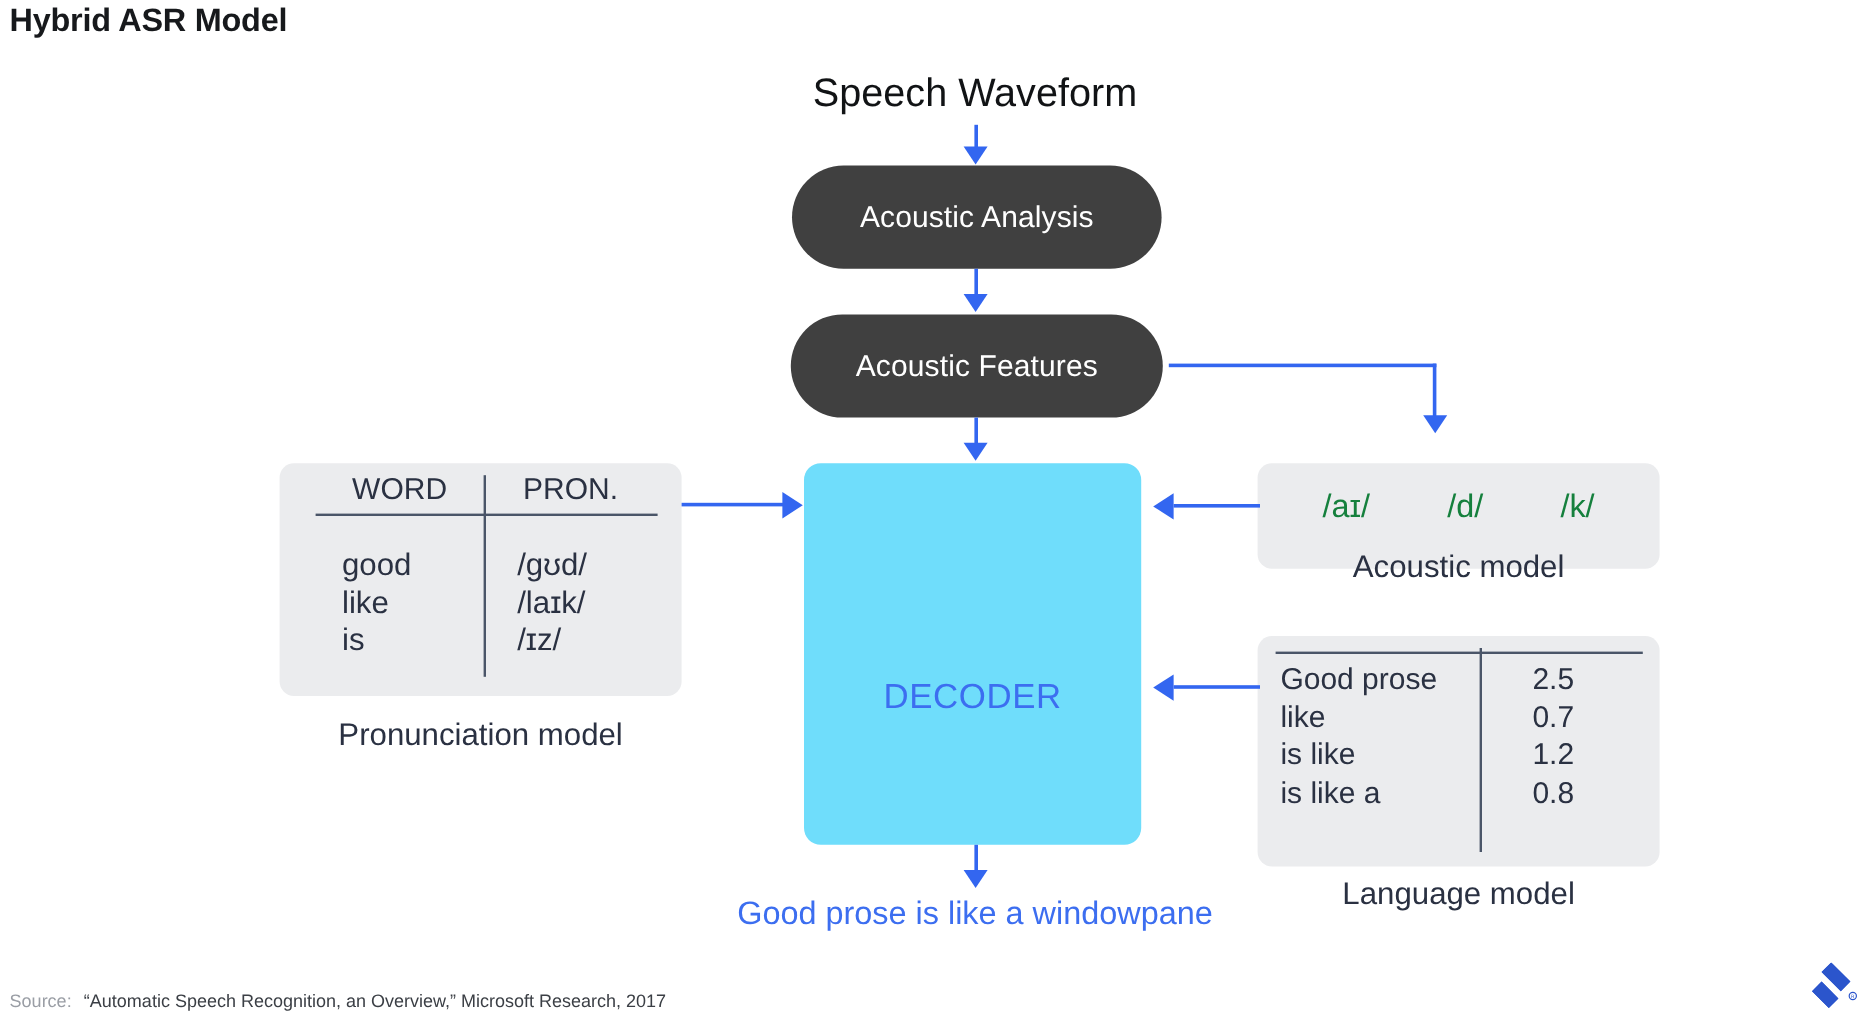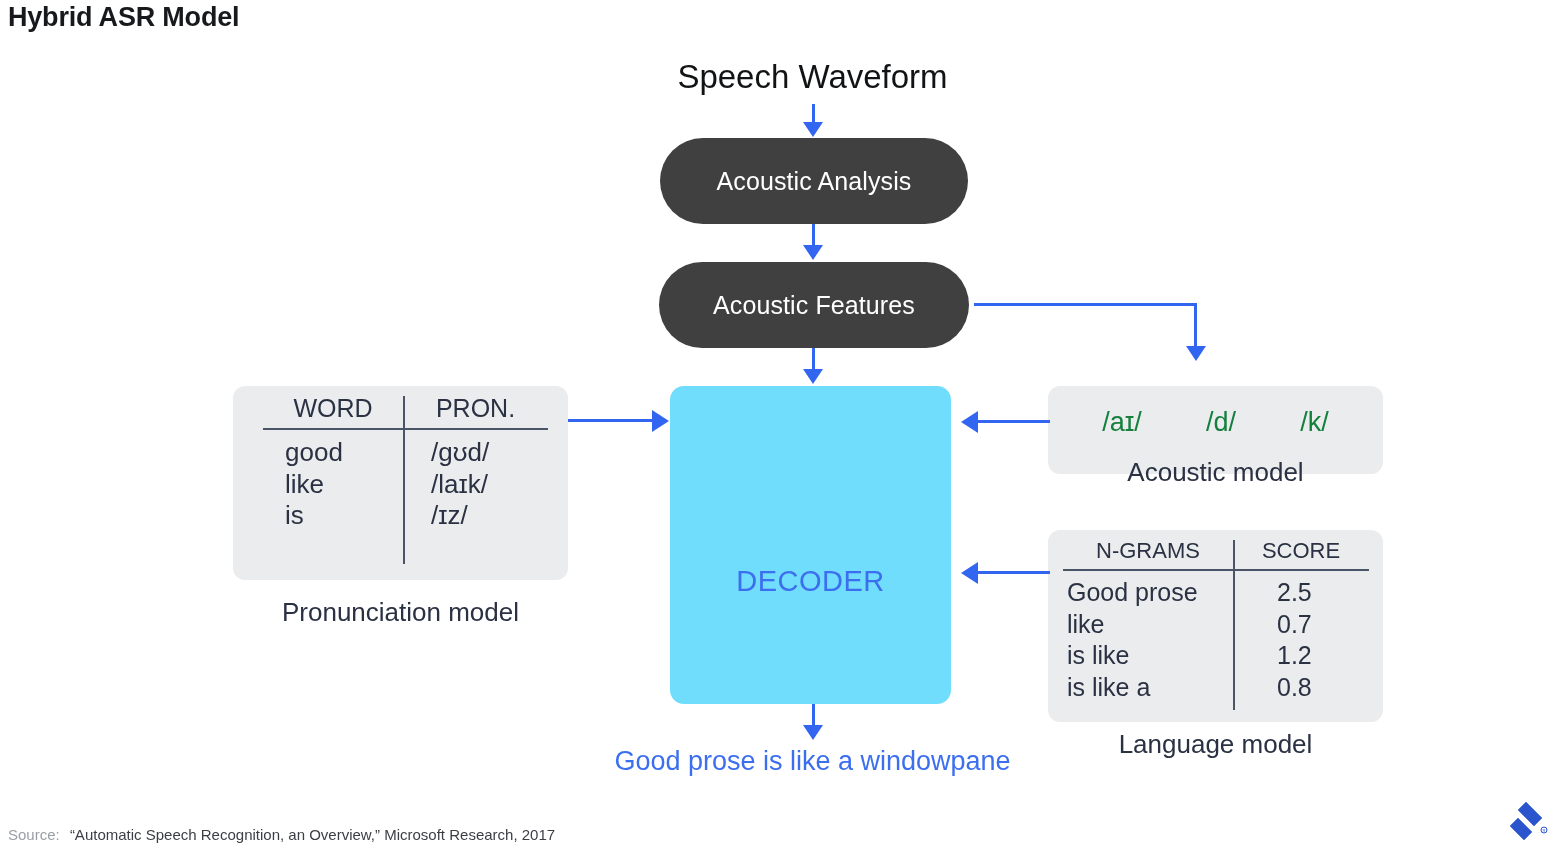--- a/index.html
+++ b/index.html
@@ -148,21 +148,21 @@
 
 <div class="gray-panel abs" id="pronunciation-panel"></div>
 
 <div class="mini-table" id="pron-table">
   <div class="mt-head">
     <div class="col head-word">WORD</div>
     <div class="col head-pron">PRON.</div>
   </div>
   <div class="mt-rule"></div>
   <div class="mt-vrule"></div>
-  <div class="mt-body" style="padding-top:7px;">
+  <div class="mt-body" style="padding-top:25px;">
     <div class="col body-word">
       <div class="cell">good</div>
       <div class="cell">like</div>
       <div class="cell">is</div>
     </div>
     <div class="col body-pron">
       <div class="cell">/gʊd/</div>
       <div class="cell">/laɪk/</div>
       <div class="cell">/ɪz/</div>
     </div>
@@ -181,24 +181,20 @@
   <span>/k/</span>
 </div>
 <div class="caption abs" id="acoustic-model-caption">Acoustic model</div>
 
 <div class="line abs" style="left:978px;top:420px;width:72px;height:3px;"></div>
 <div class="arrow arrow-left abs" style="left:961px;top:411px;"></div>
 
 <div class="gray-panel abs" id="language-model-panel"></div>
 
 <div class="mini-table" id="lm-table">
-  <div class="mt-head">
-    <div class="col head-ng">N-GRAMS</div>
-    <div class="col head-sc">SCORE</div>
-  </div>
   <div class="mt-rule"></div>
   <div class="mt-vrule"></div>
   <div class="mt-body" style="padding-top:6px;">
     <div class="col body-ng">
       <div class="cell">Good prose</div>
       <div class="cell">like</div>
       <div class="cell">is like</div>
       <div class="cell">is like a</div>
     </div>
     <div class="col body-sc">

